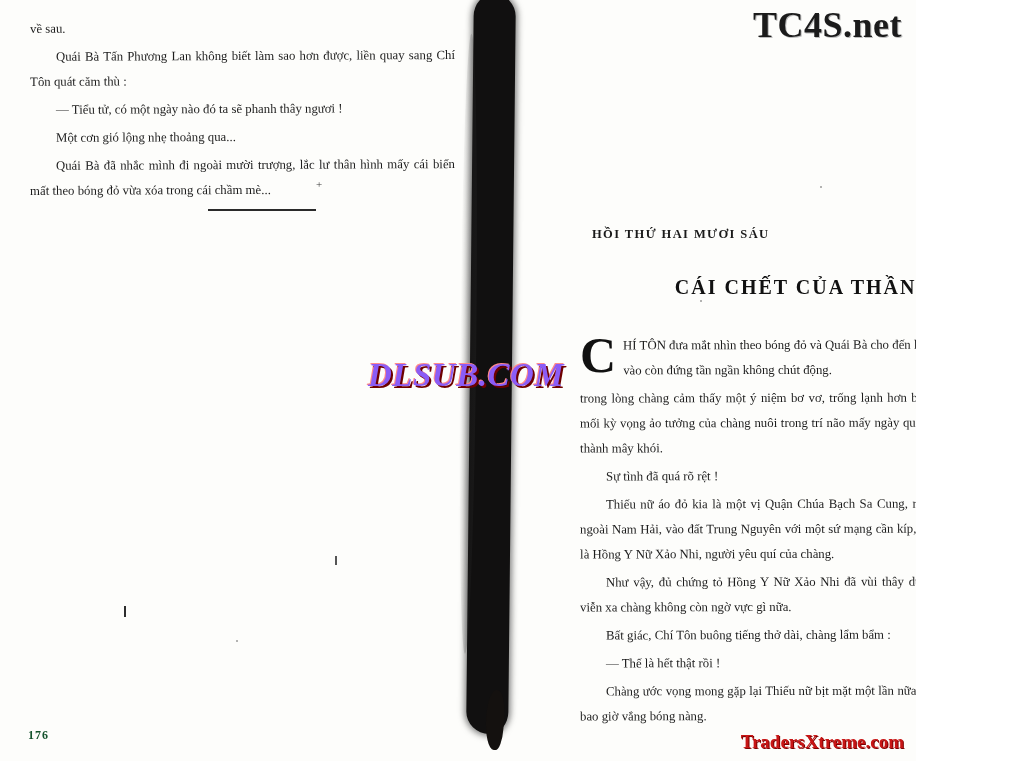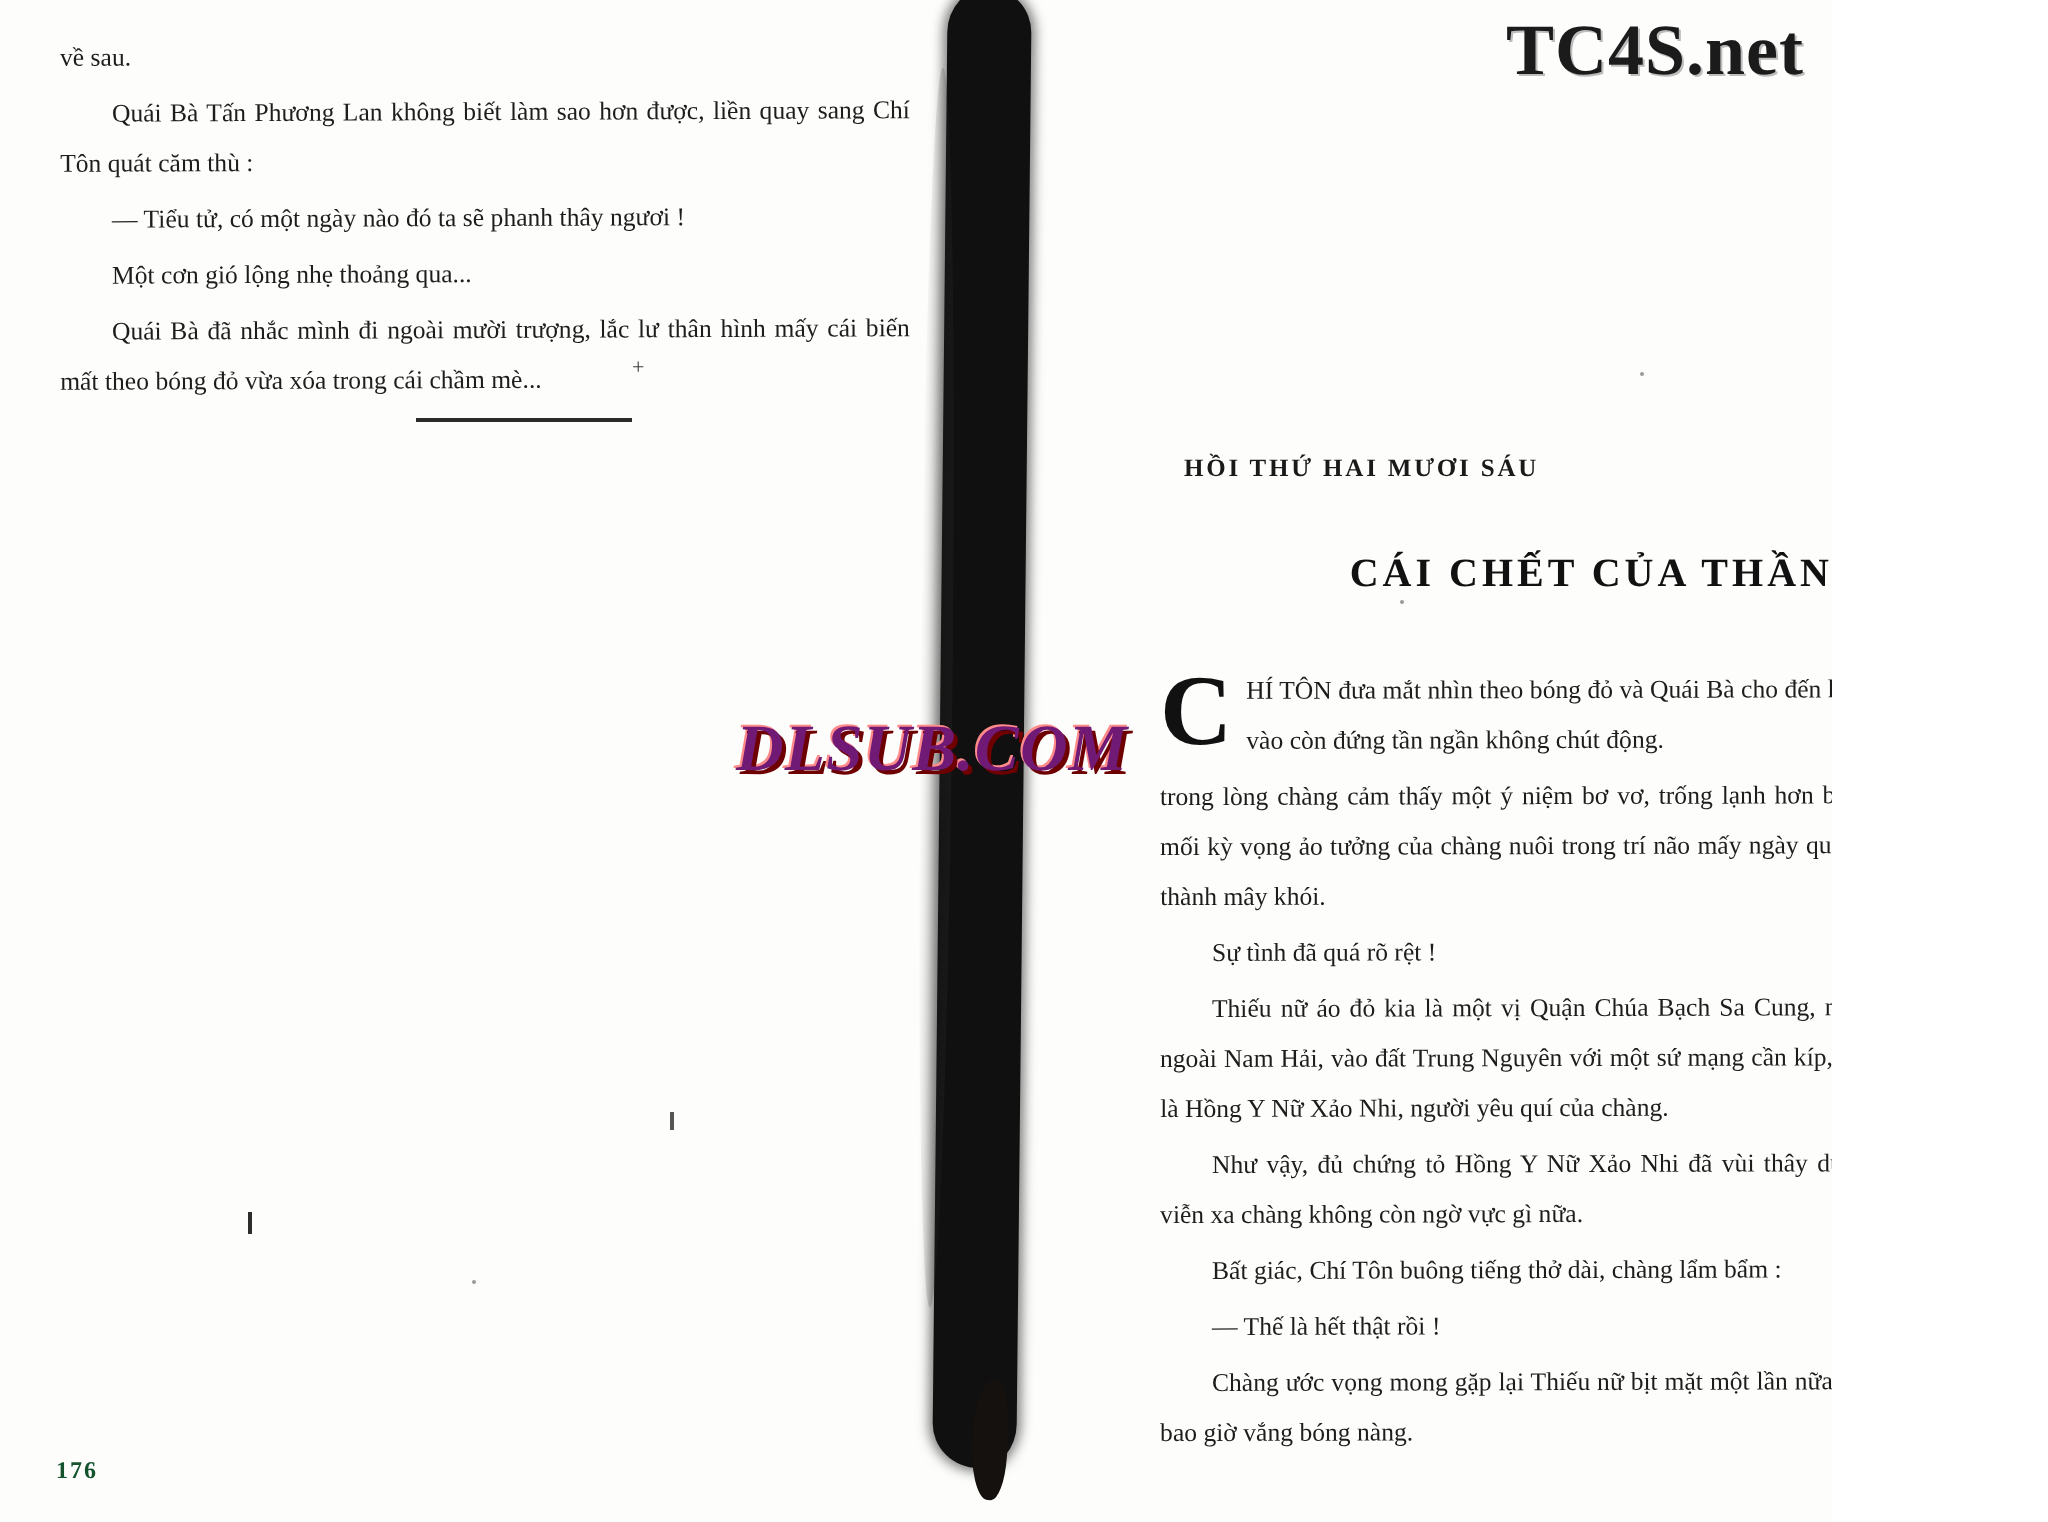--- a/index.html
+++ b/index.html
@@ -32,21 +32,21 @@
   }
   .wm-center {
     position: absolute;
     left: 368px;
     top: 357px;
     font-family: "Liberation Serif", serif;
     font-weight: bold;
     font-style: italic;
     font-size: 33px;
     letter-spacing: 0.5px;
-    color: #701a75;
+    color: #8b5cf6;
     text-shadow: 2px 2px 0 #6e0000, -1px -1px 0 #ff8a8a;
   }
   .wm-bottom-right {
     position: absolute;
     right: 12px;
     bottom: 8px;
     font-family: "Liberation Serif", serif;
     font-weight: bold;
     font-size: 19px;
     color: #c81616;
@@ -221,17 +221,18 @@
     <p class="para">Sự tình đã quá rõ rệt !</p>
     <p class="para">Thiếu nữ áo đỏ kia là một vị Quận Chúa Bạch Sa Cung, một tà môn phái ngoài Nam Hải, vào đất Trung Nguyên với một sứ mạng cần kíp, chứ không phải là Hồng Y Nữ Xảo Nhi, người yêu quí của chàng.</p>
     <p class="para">Như vậy, đủ chứng tỏ Hồng Y Nữ Xảo Nhi đã vùi thây dưới tay bẻ, vĩnh viễn xa chàng không còn ngờ vực gì nữa.</p>
     <p class="para">Bất giác, Chí Tôn buông tiếng thở dài, chàng lẩm bẩm :</p>
     <p class="para dash">— Thế là hết thật rồi !</p>
     <p class="para">Chàng ước vọng mong gặp lại Thiếu nữ bịt mặt một lần nữa và không muốn bao giờ vắng bóng nàng.</p>
   </div>
 
   <div class="wm-top-right">TC4S.net</div>
   <div class="wm-center">DLSUB.COM</div>
+  <div class="wm-bottom-right">TradersXtreme.com</div>
 
   <div class="speck" style="left:236px; top:640px; width:2px; height:2px;"></div>
   <div class="speck" style="left:820px; top:186px; width:2px; height:2px;"></div>
   <div class="speck" style="left:700px; top:300px; width:2px; height:2px;"></div>
 </div>
 
 </body></html>

